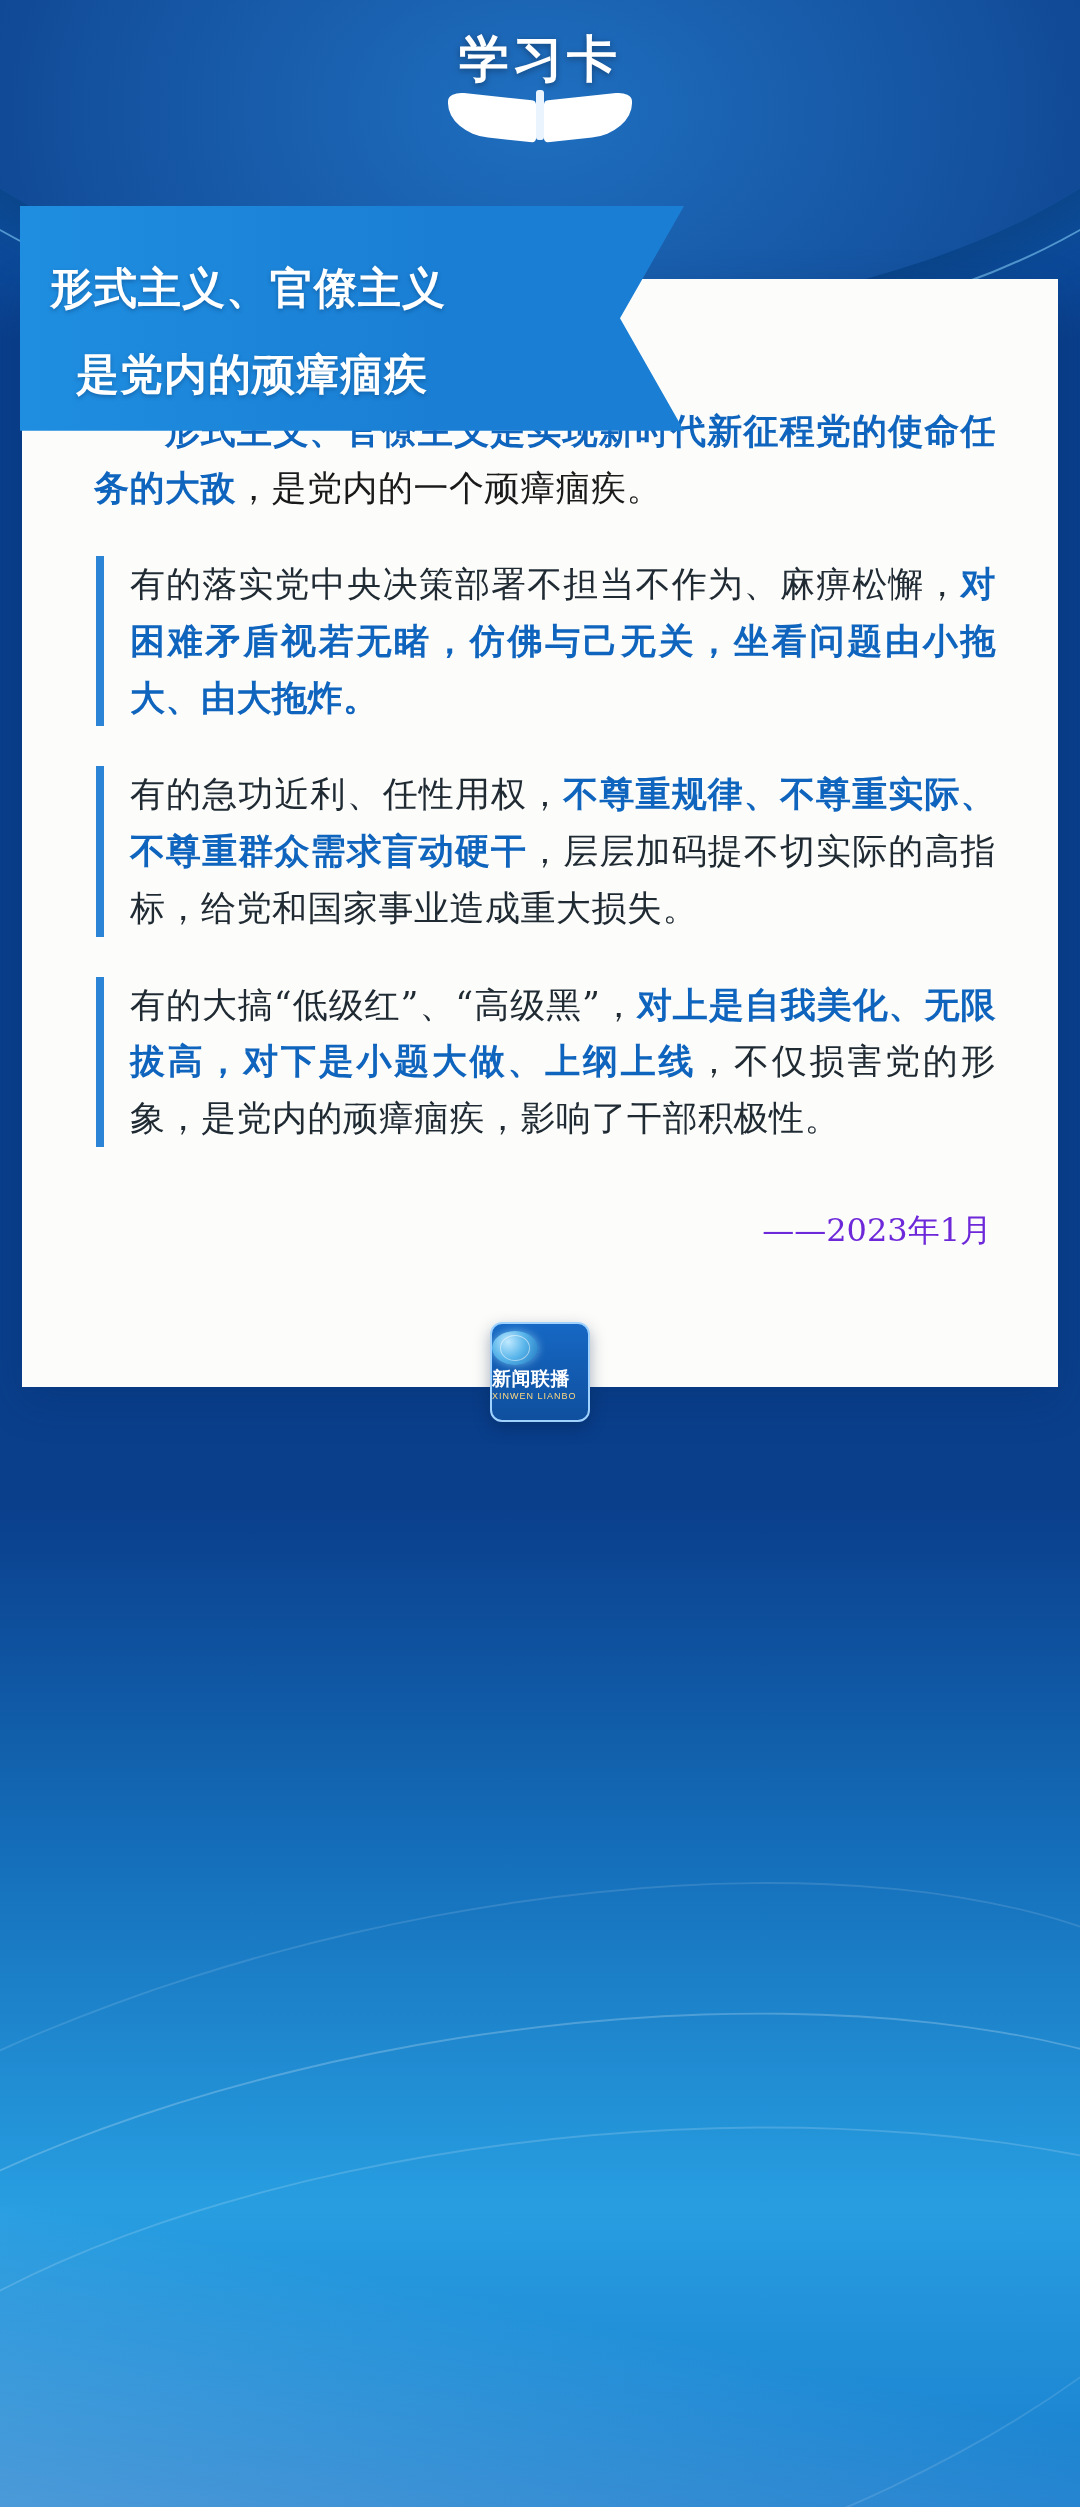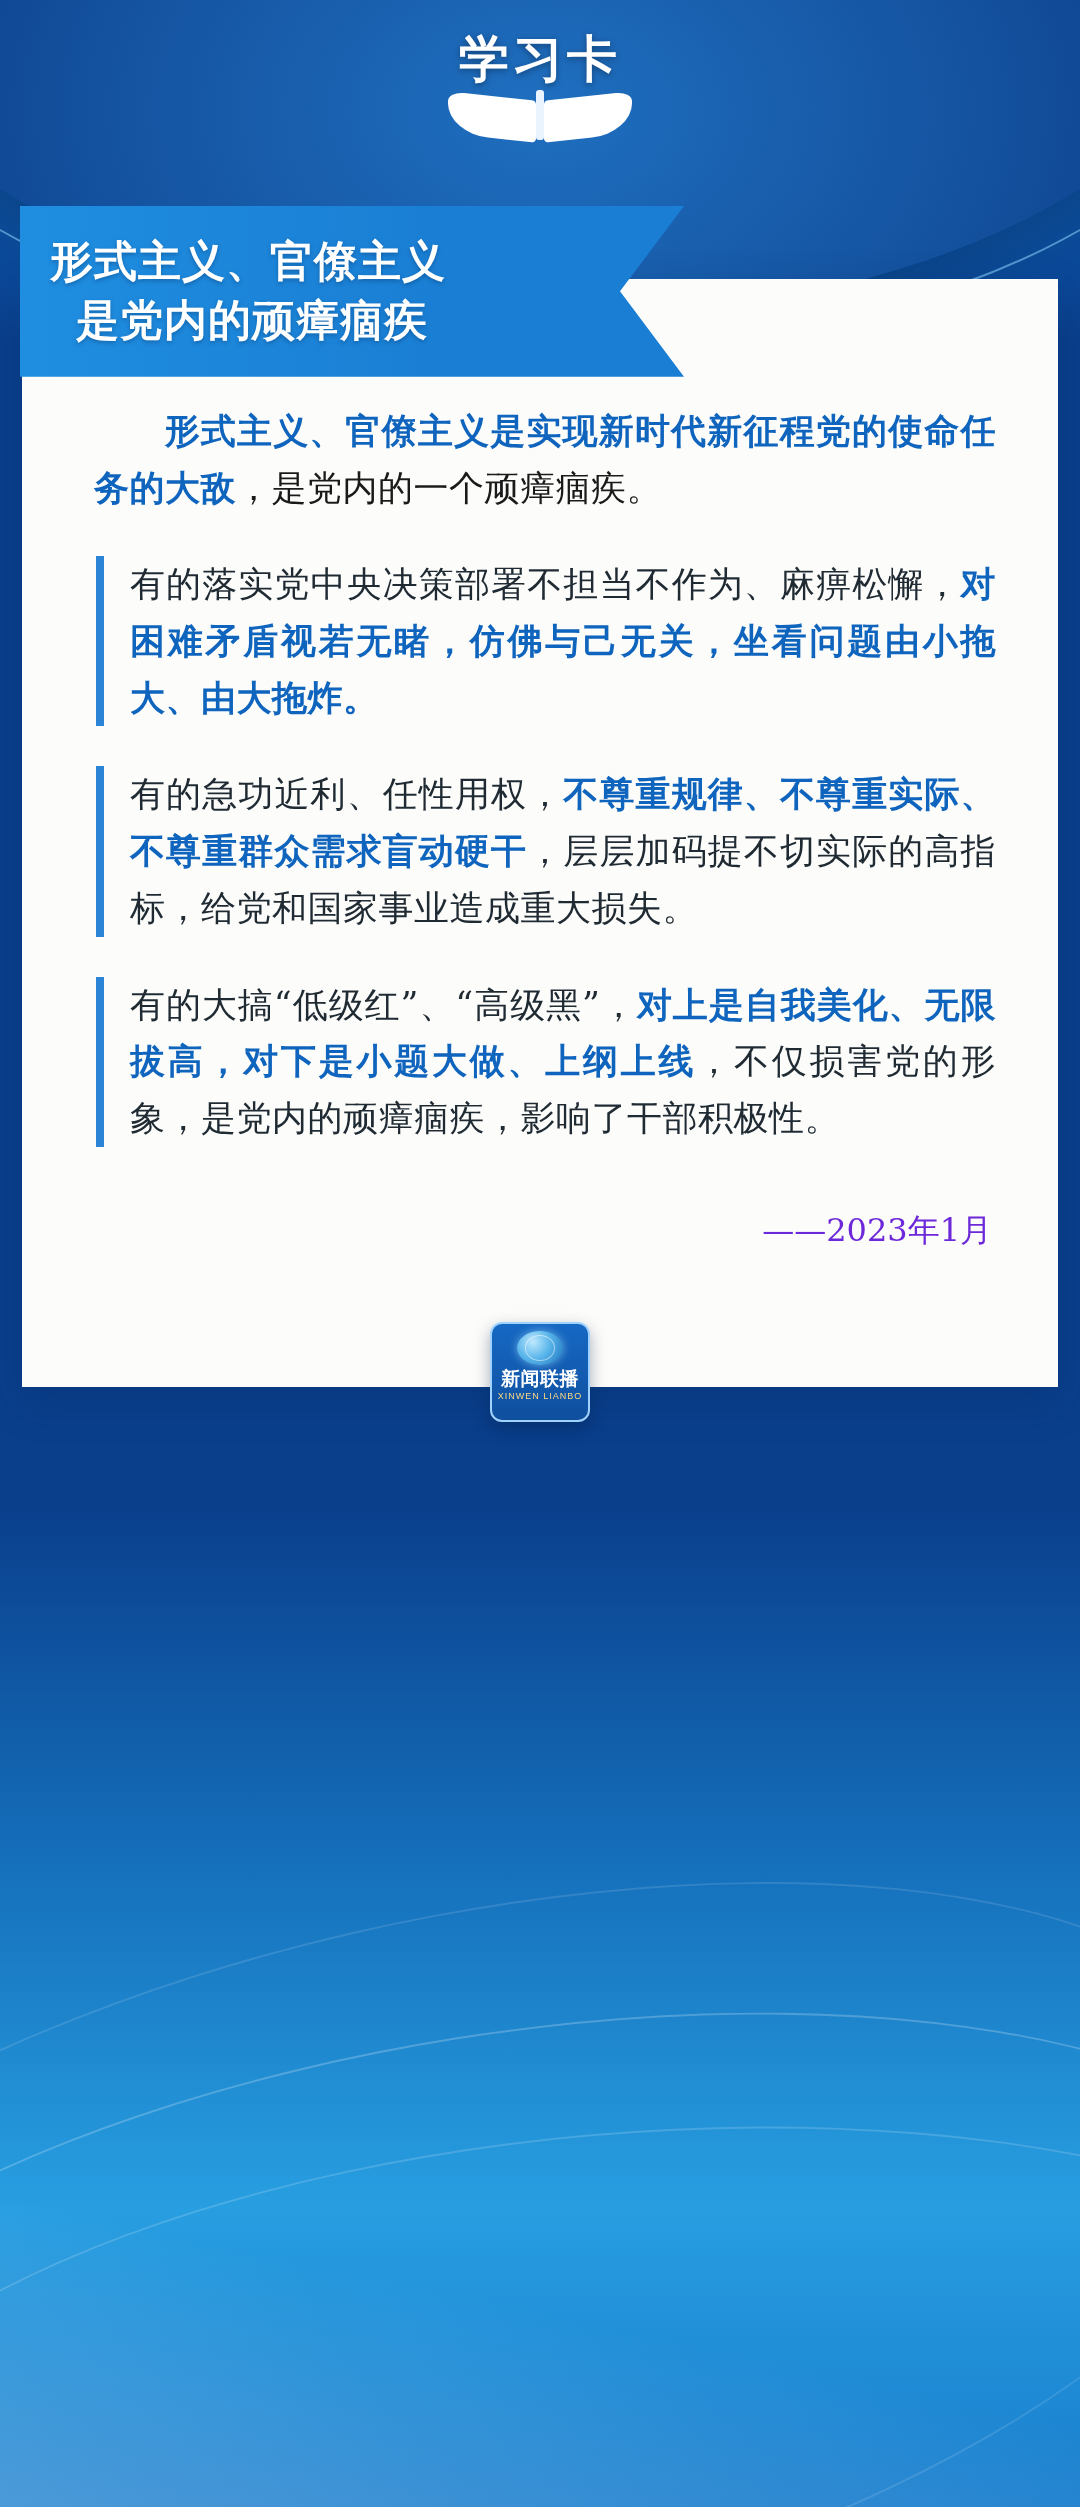--- a/index.html
+++ b/index.html
@@ -123,20 +123,21 @@
     clip-path: polygon(0 0, 100% 0, calc(100% - 64px) 50%, 100% 100%, 0 100%);
     box-shadow: 0 8px 22px rgba(3,40,85,0.28);
   }
   .banner-line {
     font-family: "DejaVu Serif", "Liberation Serif", serif;
     font-weight: bold;
     font-size: 43px;
     line-height: 1.38;
     letter-spacing: 1px;
     text-shadow: 0 2px 4px rgba(0,40,90,0.35);
+    margin-top: 27px;
   }
   .banner-line.second { padding-left: 26px; }
 
   
   .card {
     position: absolute;
     top: 279px;
     left: 22px;
     width: 1036px;
     height: 1108px;
@@ -187,21 +188,20 @@
     position: absolute;
     left: 50%;
     top: 1322px;
     transform: translateX(-50%);
     width: 96px; height: 96px;
     border-radius: 12px;
     background: linear-gradient(180deg, #1668c4 0%, #0f4f9e 100%);
     border: 2px solid #9fd2ff;
     display: flex;
     flex-direction: column;
-    align-items: center;
     justify-content: flex-start;
     overflow: hidden;
     box-shadow: 0 6px 16px rgba(0,30,70,0.35);
   }
   .globe {
     margin-top: 7px;
     width: 46px; height: 34px;
     border-radius: 50%;
     background:
       radial-gradient(circle at 35% 32%, #bfe9ff 0%, #59b5ea 45%, #1a72bd 100%);

